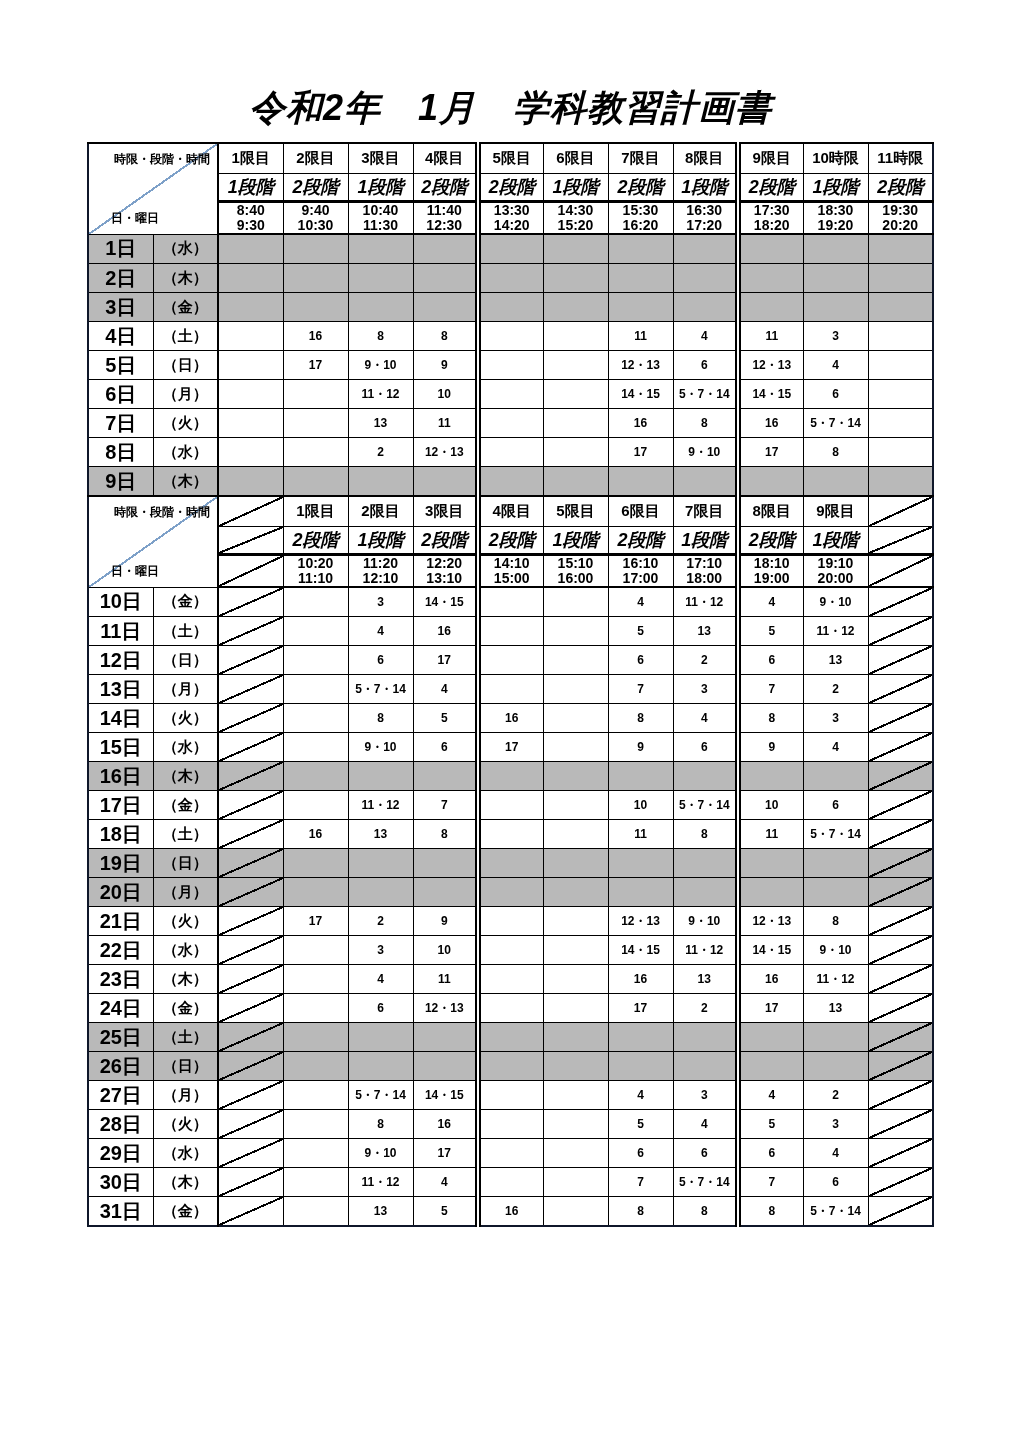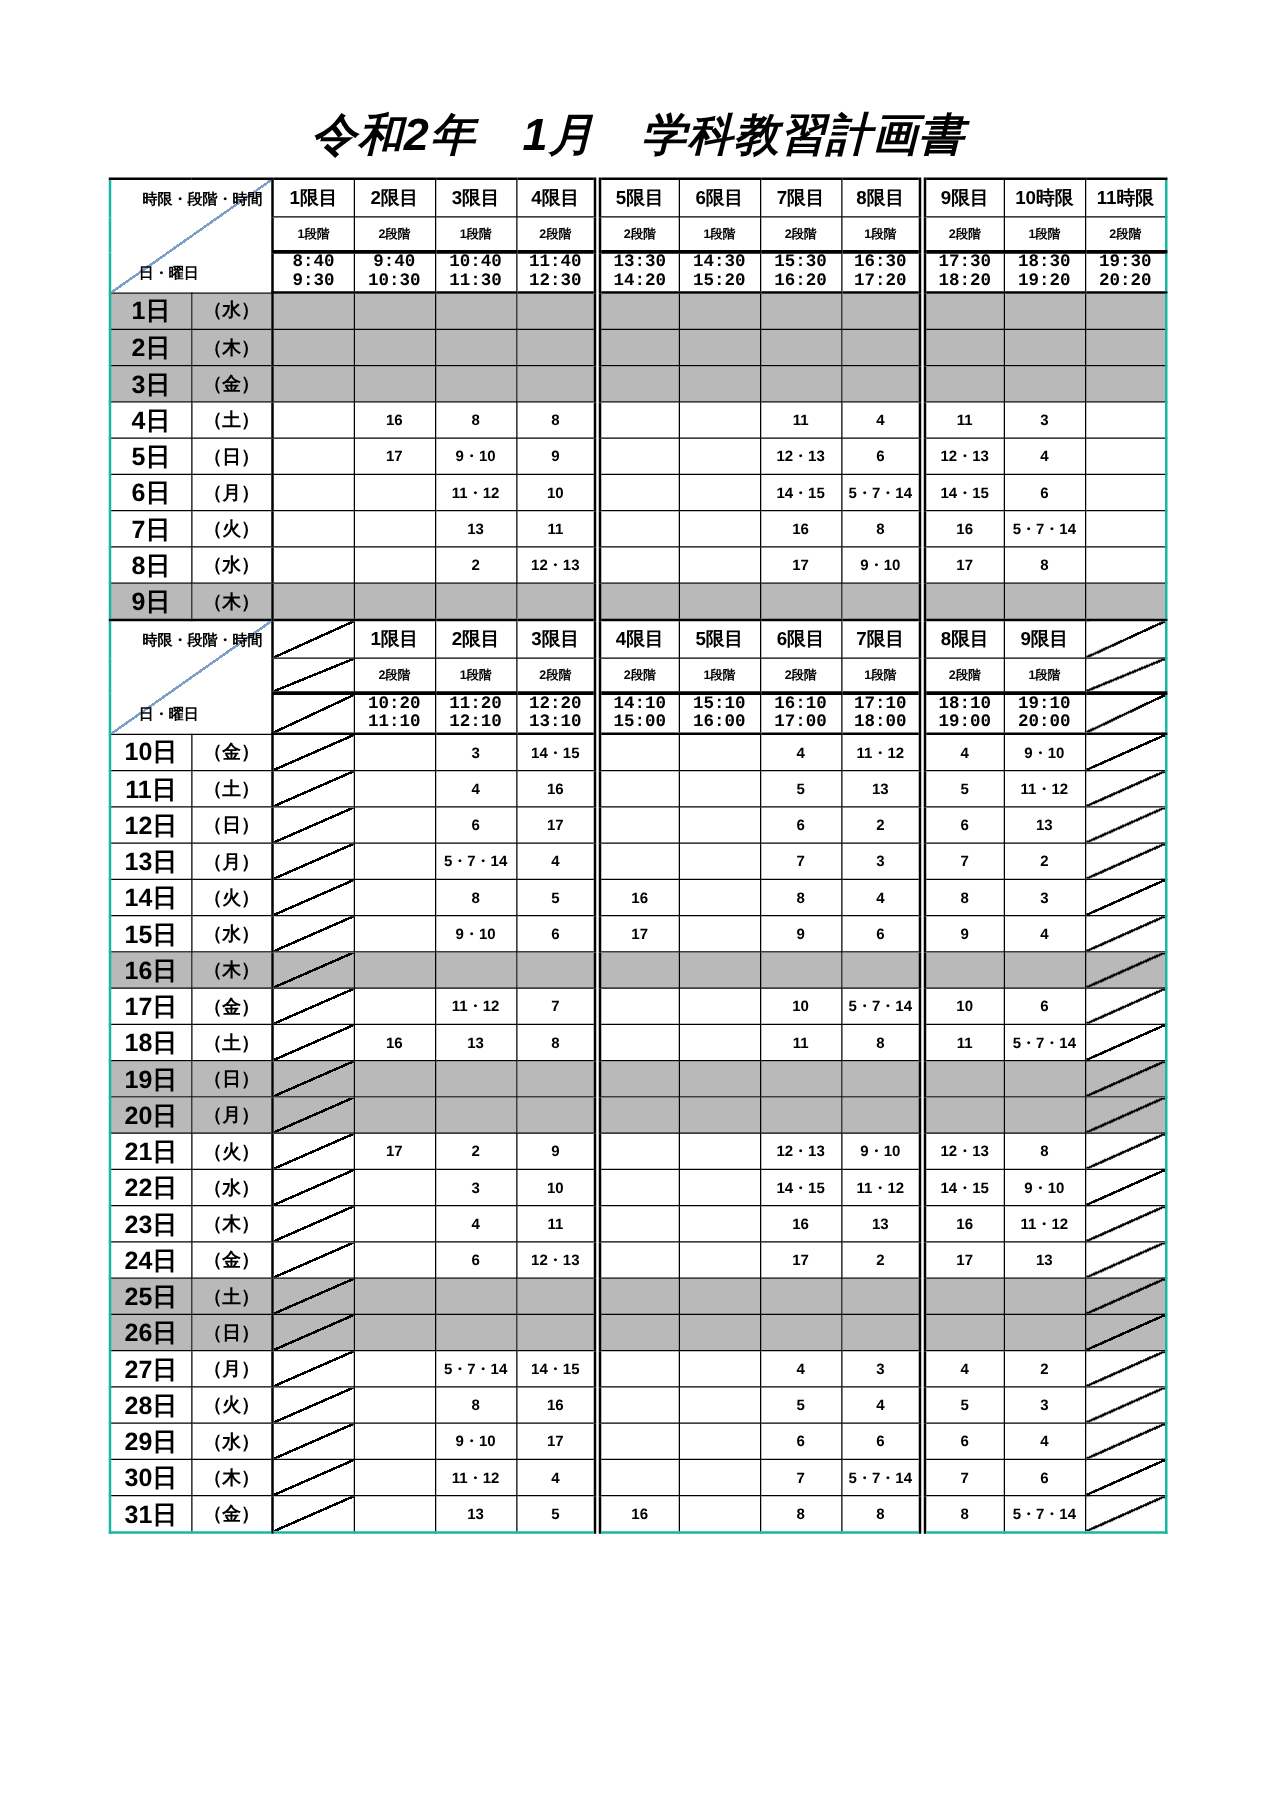--- a/index.html
+++ b/index.html
@@ -8,30 +8,30 @@
     font-family:"Liberation Sans","DejaVu Sans",sans-serif;
     font-weight:bold;color:#000;
   }
   .title{
     position:absolute;top:84px;left:87px;width:847px;
     text-align:center;font-size:36px;letter-spacing:1px;white-space:nowrap;font-style:italic;
   }
   .wrap{position:absolute;top:142px;left:87px;}
   table{
     border-collapse:collapse;table-layout:fixed;
-    border:2px solid #14b8a6;
+    border:2px solid #0f172a;
   }
   td{
     border:1px solid #000;padding:0;margin:0;
     text-align:center;vertical-align:middle;overflow:hidden;
     background-clip:padding-box;
   }
   
   tr.period-row td{height:29px;font-size:15px;border-top:2px solid #000;}
-  tr.stage-row  td{height:26px;font-size:10px;border-bottom:3px solid #000;}
+  tr.stage-row  td{height:26px;font-size:18px;border-bottom:3px solid #000;font-style:italic;}
   tr.time-row   td{height:30px;font-size:14px;line-height:15px;border-bottom:2px solid #000;}
   
   tr.day-row td{height:28px;}
   td.day{font-size:20px;}
   td.weekday{font-size:15px;}
   td.val{font-size:12px;white-space:nowrap;}
   tr.closed td{background-color:var(--closed-bg,#b9b9b9);}
   
   td.sep{border-left:6px double #000;}
   td.first-data{border-left:2px solid #000;}
@@ -43,21 +43,21 @@
   }
   
   td.corner{
     position:relative;
     background-image:linear-gradient(to bottom right,
       transparent calc(50% - 1px), var(--blue-diag,#7da0c8) calc(50% - 1px),
       var(--blue-diag,#7da0c8) calc(50% + 1px), transparent calc(50% + 1px));
   }
   .corner-top{position:absolute;top:7px;right:7px;font-size:12px;white-space:nowrap;}
   .corner-bottom{position:absolute;bottom:7px;left:22px;font-size:12px;white-space:nowrap;}
-  .time-line{display:block;font-family:Liberation Mono, monospace;}
+  .time-line{display:block;}
 </style>
 </head>
 <body>
 
 <div class="title">令和2年　1月　学科教習計画書</div>
 
 <div class="wrap">
   <table>
     <colgroup>
       <col style="width:65px">

